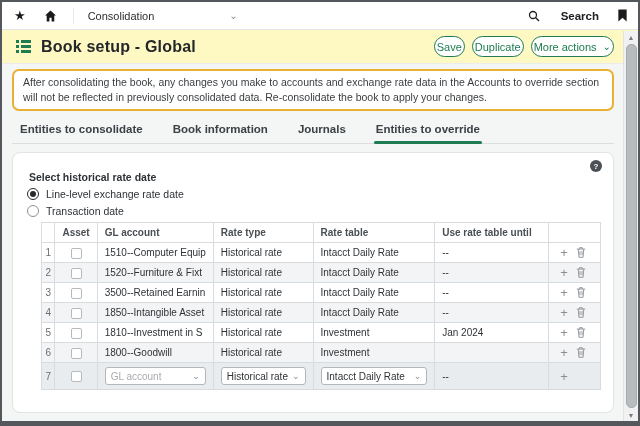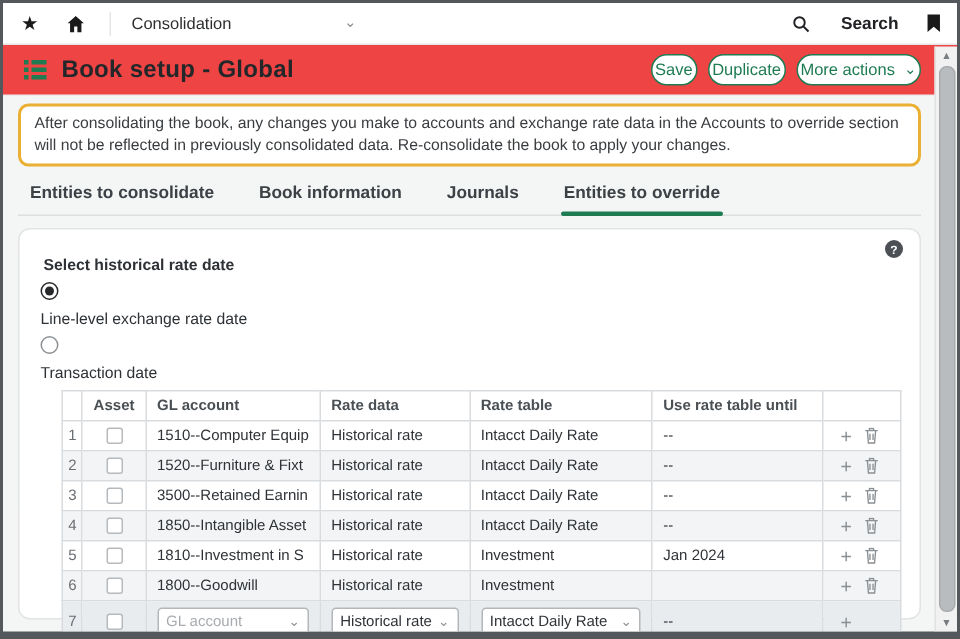--- a/index.html
+++ b/index.html
@@ -20,21 +20,21 @@
   .topbar .sep{ width:1px; height:16px; background:#e6e6e6; margin:0 14px 0 16px; }
   .app-switcher{ display:flex; align-items:center; width:150px; cursor:pointer; }
   .app-switcher .app-label{ font-size:11px; color:#2c2e30; }
   .chev{ color:#8a8f93; font-size:10px; line-height:1; }
   .app-switcher .chev{ margin-left:auto; }
   .topbar .spacer{ flex:1; }
   .search-box{ display:flex; align-items:center; gap:21px; margin-right:18px; cursor:pointer; }
   .search-box .search-label{ font-size:11.5px; color:#202124; font-weight:bold; }
   
   .header{
-    height:34px; background:#ef4444; border-bottom:1px solid #ececec;
+    height:34px; background:#fef9c3; border-bottom:1px solid #ececec;
     display:flex; align-items:center; padding:0 24px 0 14px; flex:0 0 auto;
   }
   .list-icon{ display:flex; flex-direction:column; gap:2.5px; margin-right:10px; }
   .list-icon .li-row{ display:flex; align-items:center; gap:2px; }
   .list-icon .li-dot{ width:3px; height:2.5px; background:var(--accent,#1e7b52); }
   .list-icon .li-bar{ width:10px; height:2.5px; background:var(--accent,#1e7b52); }
   .page-title{ font-size:16px; font-weight:bold; color:#24272a; letter-spacing:.2px; }
   .header .btns{ margin-left:auto; display:flex; gap:7px; align-items:center; }
   .pill{
     height:21px; border:1px solid var(--accent,#1e7b52); border-radius:11px;
@@ -62,21 +62,21 @@
   .panel{
     background:#fff; border:1px solid #e2e3e4; border-radius:8px;
     margin-top:8px; height:261px; position:relative; padding:12px 12px 0 12px;
   }
   .help-icon{
     position:absolute; top:7px; right:11px; width:12px; height:12px; border-radius:50%;
     background:#4c5055; color:#fff; font-size:8px; font-weight:bold;
     display:flex; align-items:center; justify-content:center; cursor:pointer;
   }
   .section-label{ font-size:10.5px; font-weight:bold; color:#2e3236; margin:6px 0 5px 4px; }
-  .radio-row{ display:flex; gap:7px; margin:0 0 5px 2px; cursor:pointer;flex-direction:column; }
+  .radio-row{ display:flex; align-items:center; gap:7px; margin:0 0 5px 2px; cursor:pointer; }
   .radio{ width:12px; height:12px; border-radius:50%; border:1px solid #8d9194; background:#fff;
           display:flex; align-items:center; justify-content:center; flex:0 0 auto; }
   .radio.selected{ border-color:#27292b; }
   .radio.selected::after{ content:""; width:6px; height:6px; border-radius:50%; background:#27292b; }
   .radio-label{ font-size:10.5px; color:#2e3236; }
   .pill-disabled{
     height:19px; border:1px solid #dadcde; border-radius:10px; background:#fff;
     color:#c3c7ca; font-size:10.5px; padding:0 12px; display:inline-flex; align-items:center;
     margin:4px 0 8px 2px; font-family:"Liberation Sans", sans-serif;
   }
@@ -204,21 +204,21 @@
       </div>
 
 
       
       <table class="grid">
         <tbody>
             <tr>
           <th class="c-num"></th>
           <th class="c-sel">Asset</th>
           <th class="c-gl">GL account</th>
-          <th class="c-rt">Rate data</th>
+          <th class="c-rt">Rate type</th>
           <th class="c-tab">Rate table</th>
           <th class="c-until">Use rate table until</th>
           <th class="c-act"></th>
         </tr>
 
         <tr>
           <td class="c-num">1</td>
           <td class="c-sel"><span class="cb"></span></td>
           <td class="c-gl">1510--Computer Equip</td>
           <td class="c-rt">Historical rate</td>

